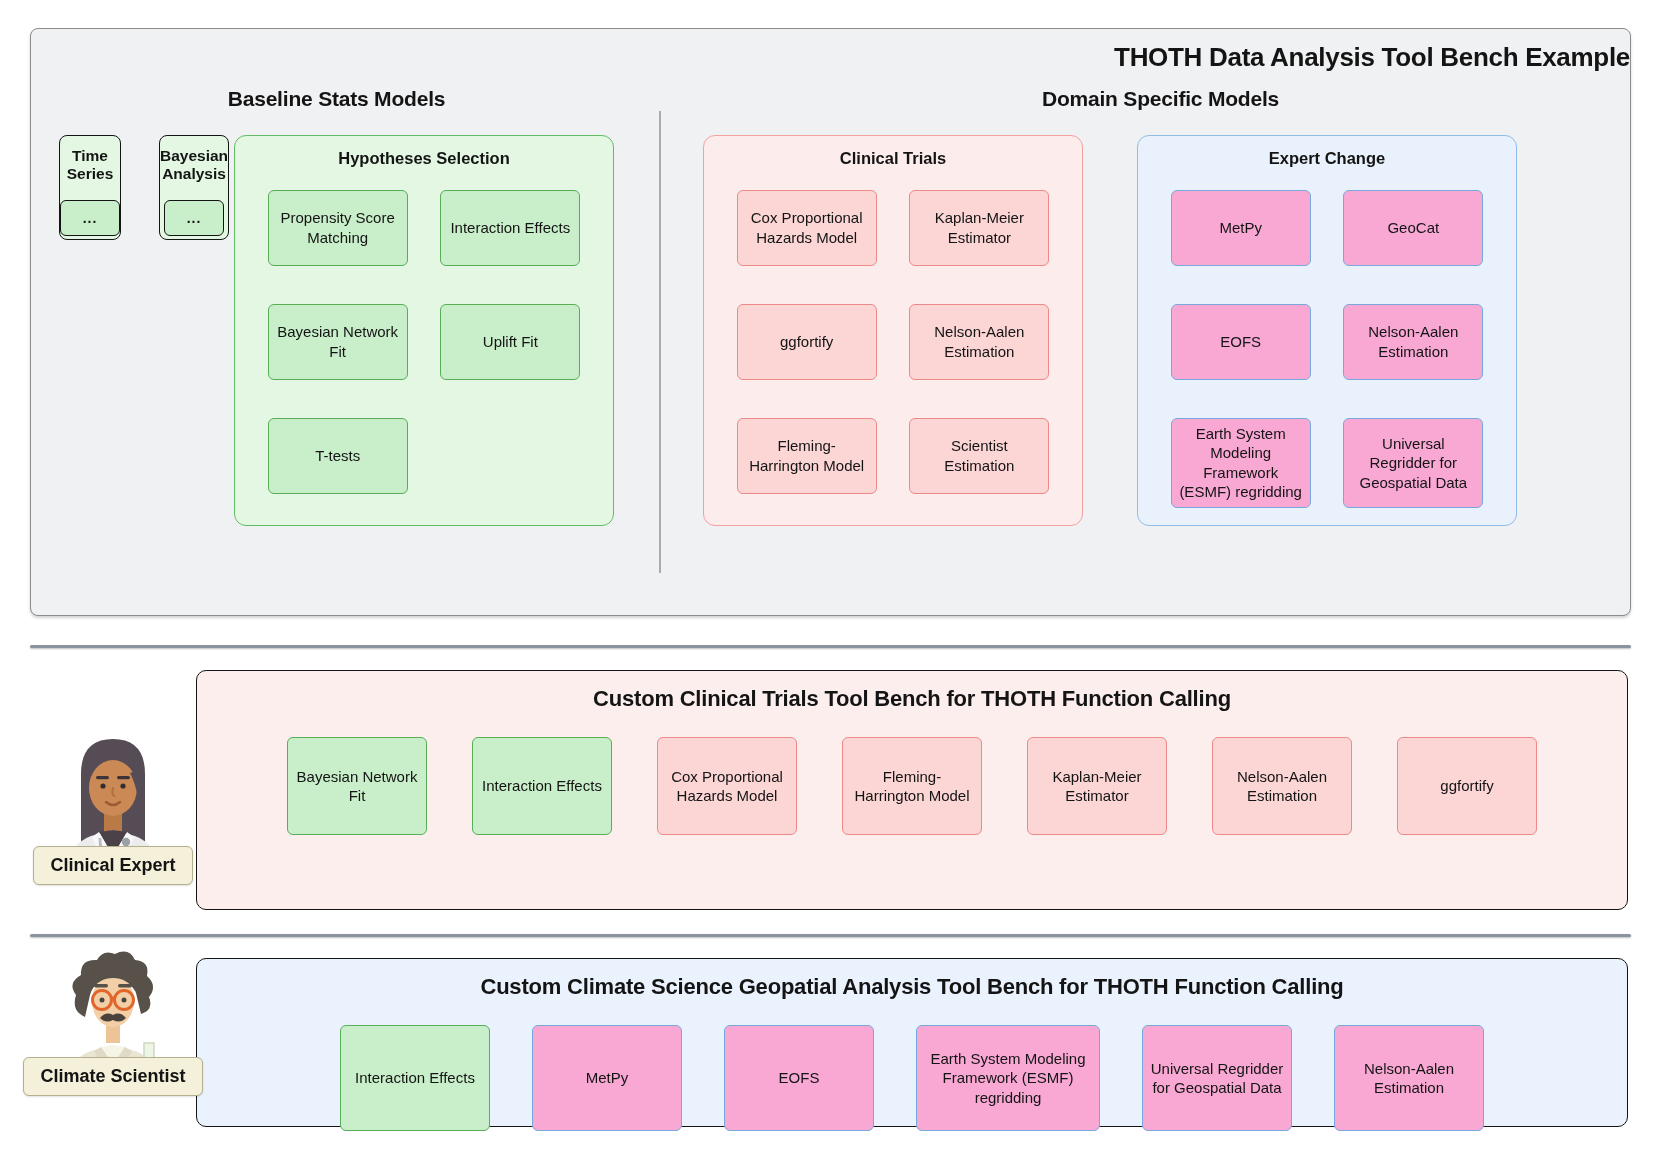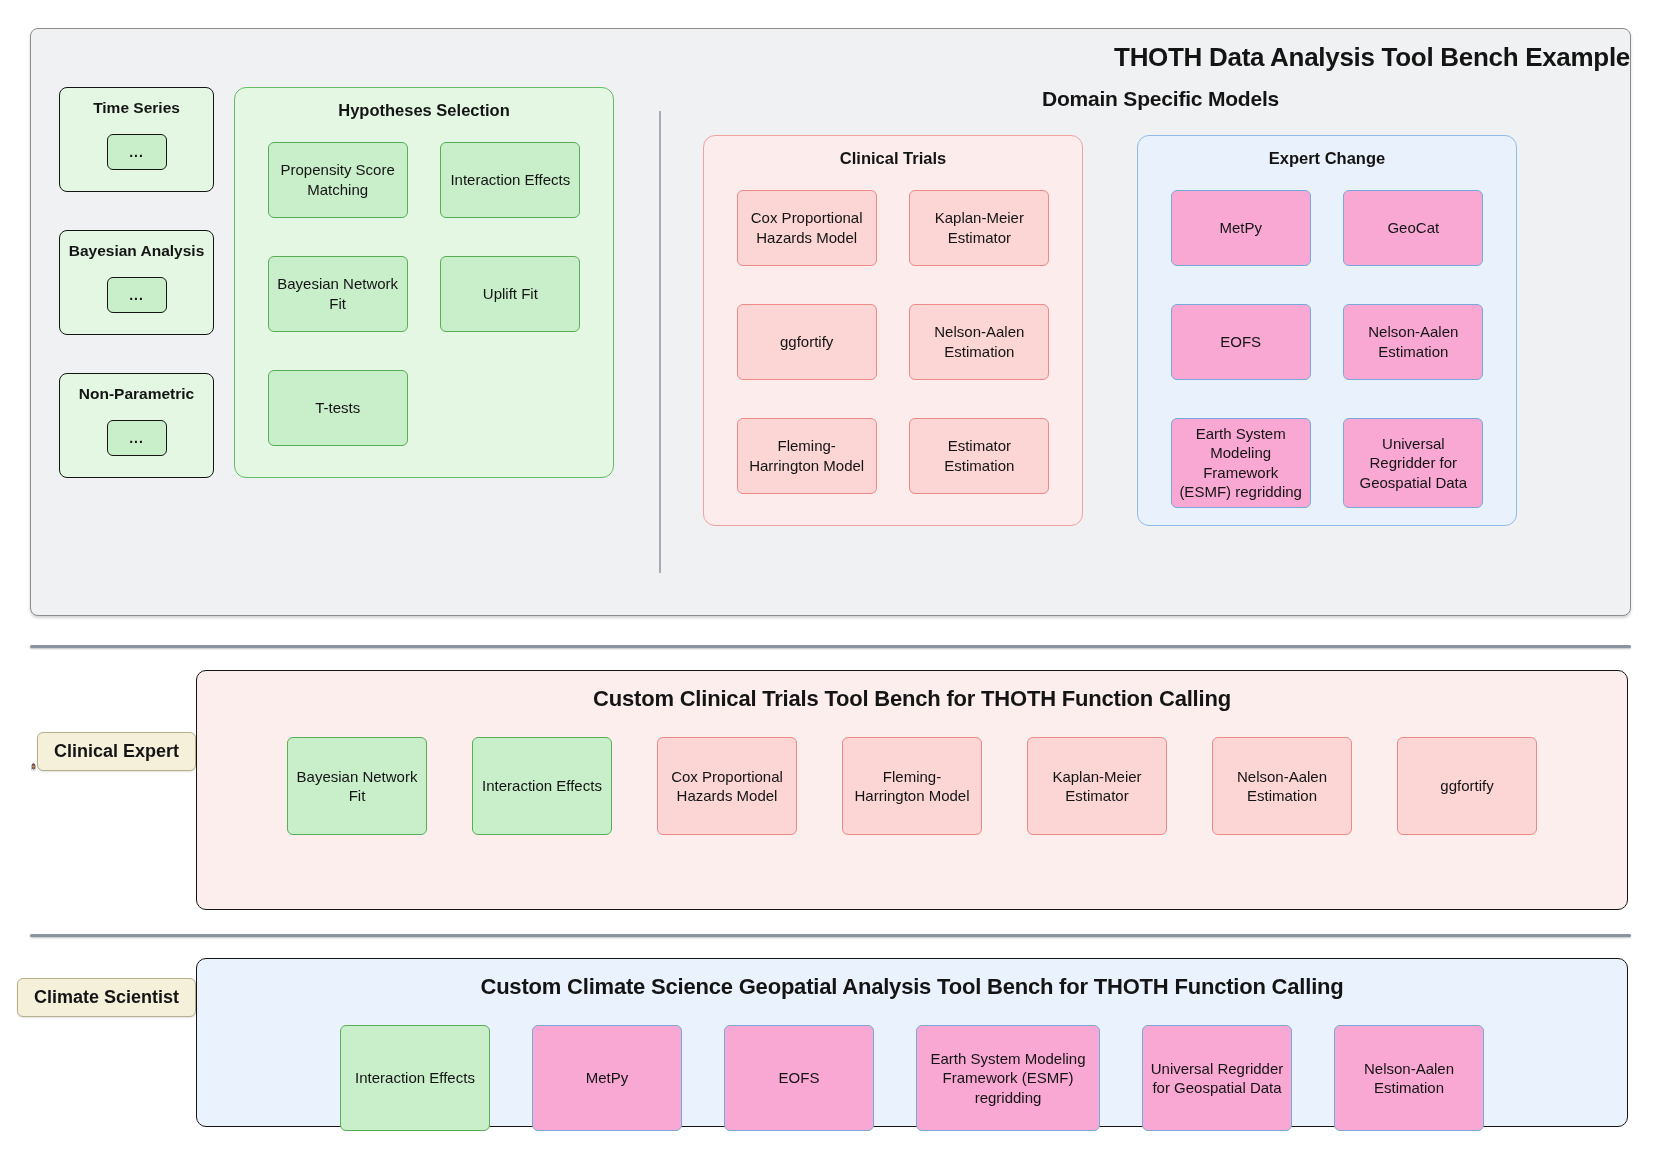--- a/index.html
+++ b/index.html
@@ -16,21 +16,21 @@
     box-shadow:0 2px 3px rgba(0,0,0,.18);
   }
   .main-title{
     padding-top:12px;text-align:right;font-size:26px;font-weight:bold;
     letter-spacing:-.3px;line-height:1.3;
   }
   .top-cols{display:flex;margin-top:12px;align-items:flex-start;}
   .col-heading{font-size:21px;font-weight:bold;text-align:center;margin:0 0 24px 0;letter-spacing:-.2px;}
   .left-wrap{margin-left:28px;width:555px;flex:none;}
   .left-body{display:flex;gap:20px;}
-  .side-stack{display:flex;flex-direction:column;gap:38px;width:155px;flex:none;}
+  .side-stack{display:flex;flex-direction:row;gap:38px;width:155px;flex:none;}
   .vdivider{width:2px;height:462px;background:#a6acb5;margin:24px 30px 0 45px;flex:none;}
   .right-wrap{flex:1;min-width:0;}
   .right-body{display:flex;gap:54px;margin-left:12px;justify-content:flex-start;}
   .right-body .group:first-child{margin-left:0;}
 
   
   .group{
     width:380px;height:391px;box-sizing:border-box;flex:none;
     border-radius:12px;border:1.5px solid;padding-top:13px;
   }
@@ -59,21 +59,21 @@
     font-size:14px;font-weight:bold;letter-spacing:1px;
   }
 
   
   .hr-divider{height:3px;background:#8b939e;border:none;margin:29px 30px 0 30px;border-radius:2px;
     box-shadow:0 1px 2px rgba(0,0,0,.25);}
   .hr-divider.second{margin-top:24px;}
 
   
   .bench{display:flex;margin:0 33px 0 30px;}
-  .actor-col{width:166px;flex:none;display:flex;flex-direction:row;align-items:center;
+  .actor-col{width:166px;flex:none;display:flex;flex-direction:column;align-items:center;
     justify-content:flex-end;box-sizing:border-box;}
   .actor-col.clinical{padding-bottom:25px;}
   .actor-col.climate{padding-bottom:42px;}
   .avatar{width:128px;height:150px;display:block;}
   .actor-label{
     margin-top:-30px;position:relative;z-index:2;white-space:nowrap;
     background:#f4f0da;border:1.6px solid #b5b08c;border-radius:6px;
     padding:8px 16px;font-size:18px;font-weight:bold;box-shadow:0 1px 2px rgba(0,0,0,.12);
   }
   .bench-panel{
@@ -92,20 +92,21 @@
 </style>
 </head>
 <body>
 
 <div class="top-panel">
   <div class="main-title">THOTH Data Analysis Tool Bench Example</div>
 
   <div class="top-cols">
 
     <div class="left-wrap">
+      <h2 class="col-heading">Baseline Stats Models</h2>
       <div class="left-body">
         <div class="side-stack">
           <div class="side-box green-bg">
             <div class="side-label">Time Series</div>
             <div class="more-chip green-chip">...</div>
           </div>
           <div class="side-box green-bg">
             <div class="side-label">Bayesian Analysis</div>
             <div class="more-chip green-chip">...</div>
           </div>
@@ -134,21 +135,21 @@
       <h2 class="col-heading">Domain Specific Models</h2>
       <div class="right-body">
         <div class="group pink-bg">
           <h3>Clinical Trials</h3>
           <div class="grid">
             <div class="chip pink-chip">Cox Proportional Hazards Model</div>
             <div class="chip pink-chip">Kaplan-Meier Estimator</div>
             <div class="chip pink-chip">ggfortify</div>
             <div class="chip pink-chip">Nelson-Aalen Estimation</div>
             <div class="chip pink-chip">Fleming-Harrington Model</div>
-            <div class="chip pink-chip">Estimator Estimation</div>
+            <div class="chip pink-chip">Scientist Estimation</div>
           </div>
         </div>
 
         <div class="group blue-bg">
           <h3>Expert Change</h3>
           <div class="grid">
             <div class="chip blue-chip">MetPy</div>
             <div class="chip blue-chip">GeoCat</div>
             <div class="chip blue-chip">EOFS</div>
             <div class="chip blue-chip">Nelson-Aalen Estimation</div>

